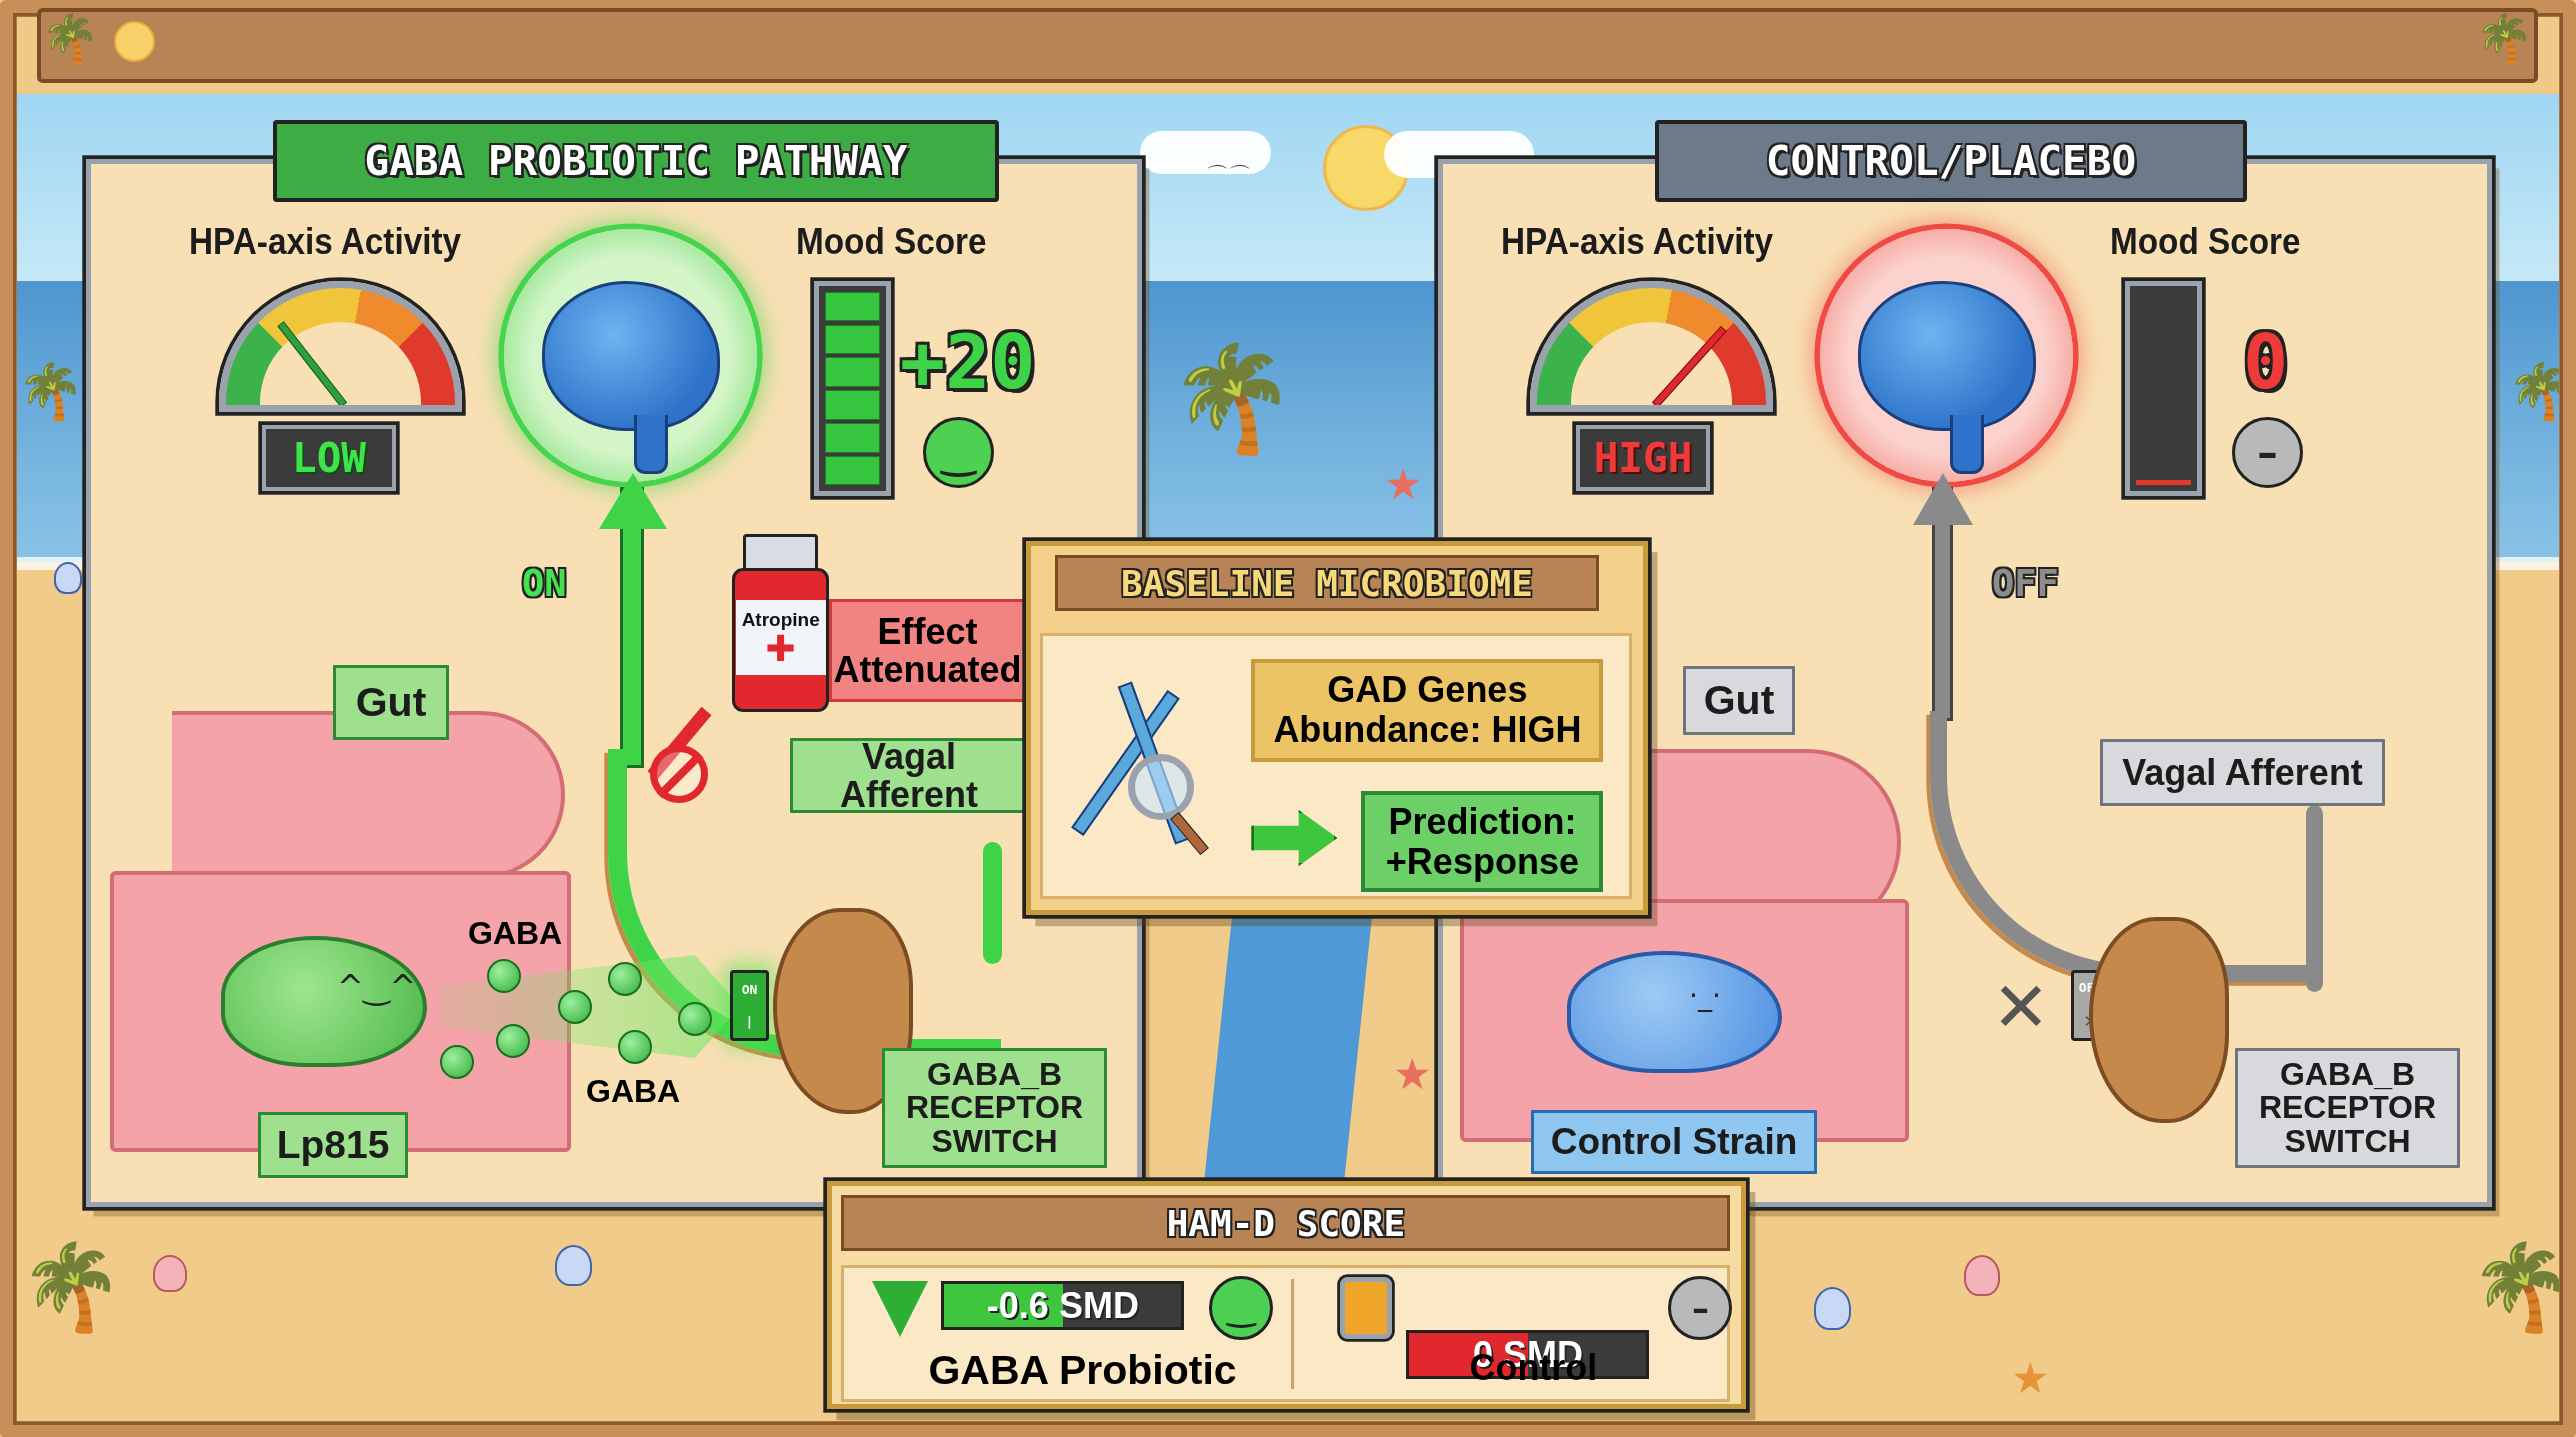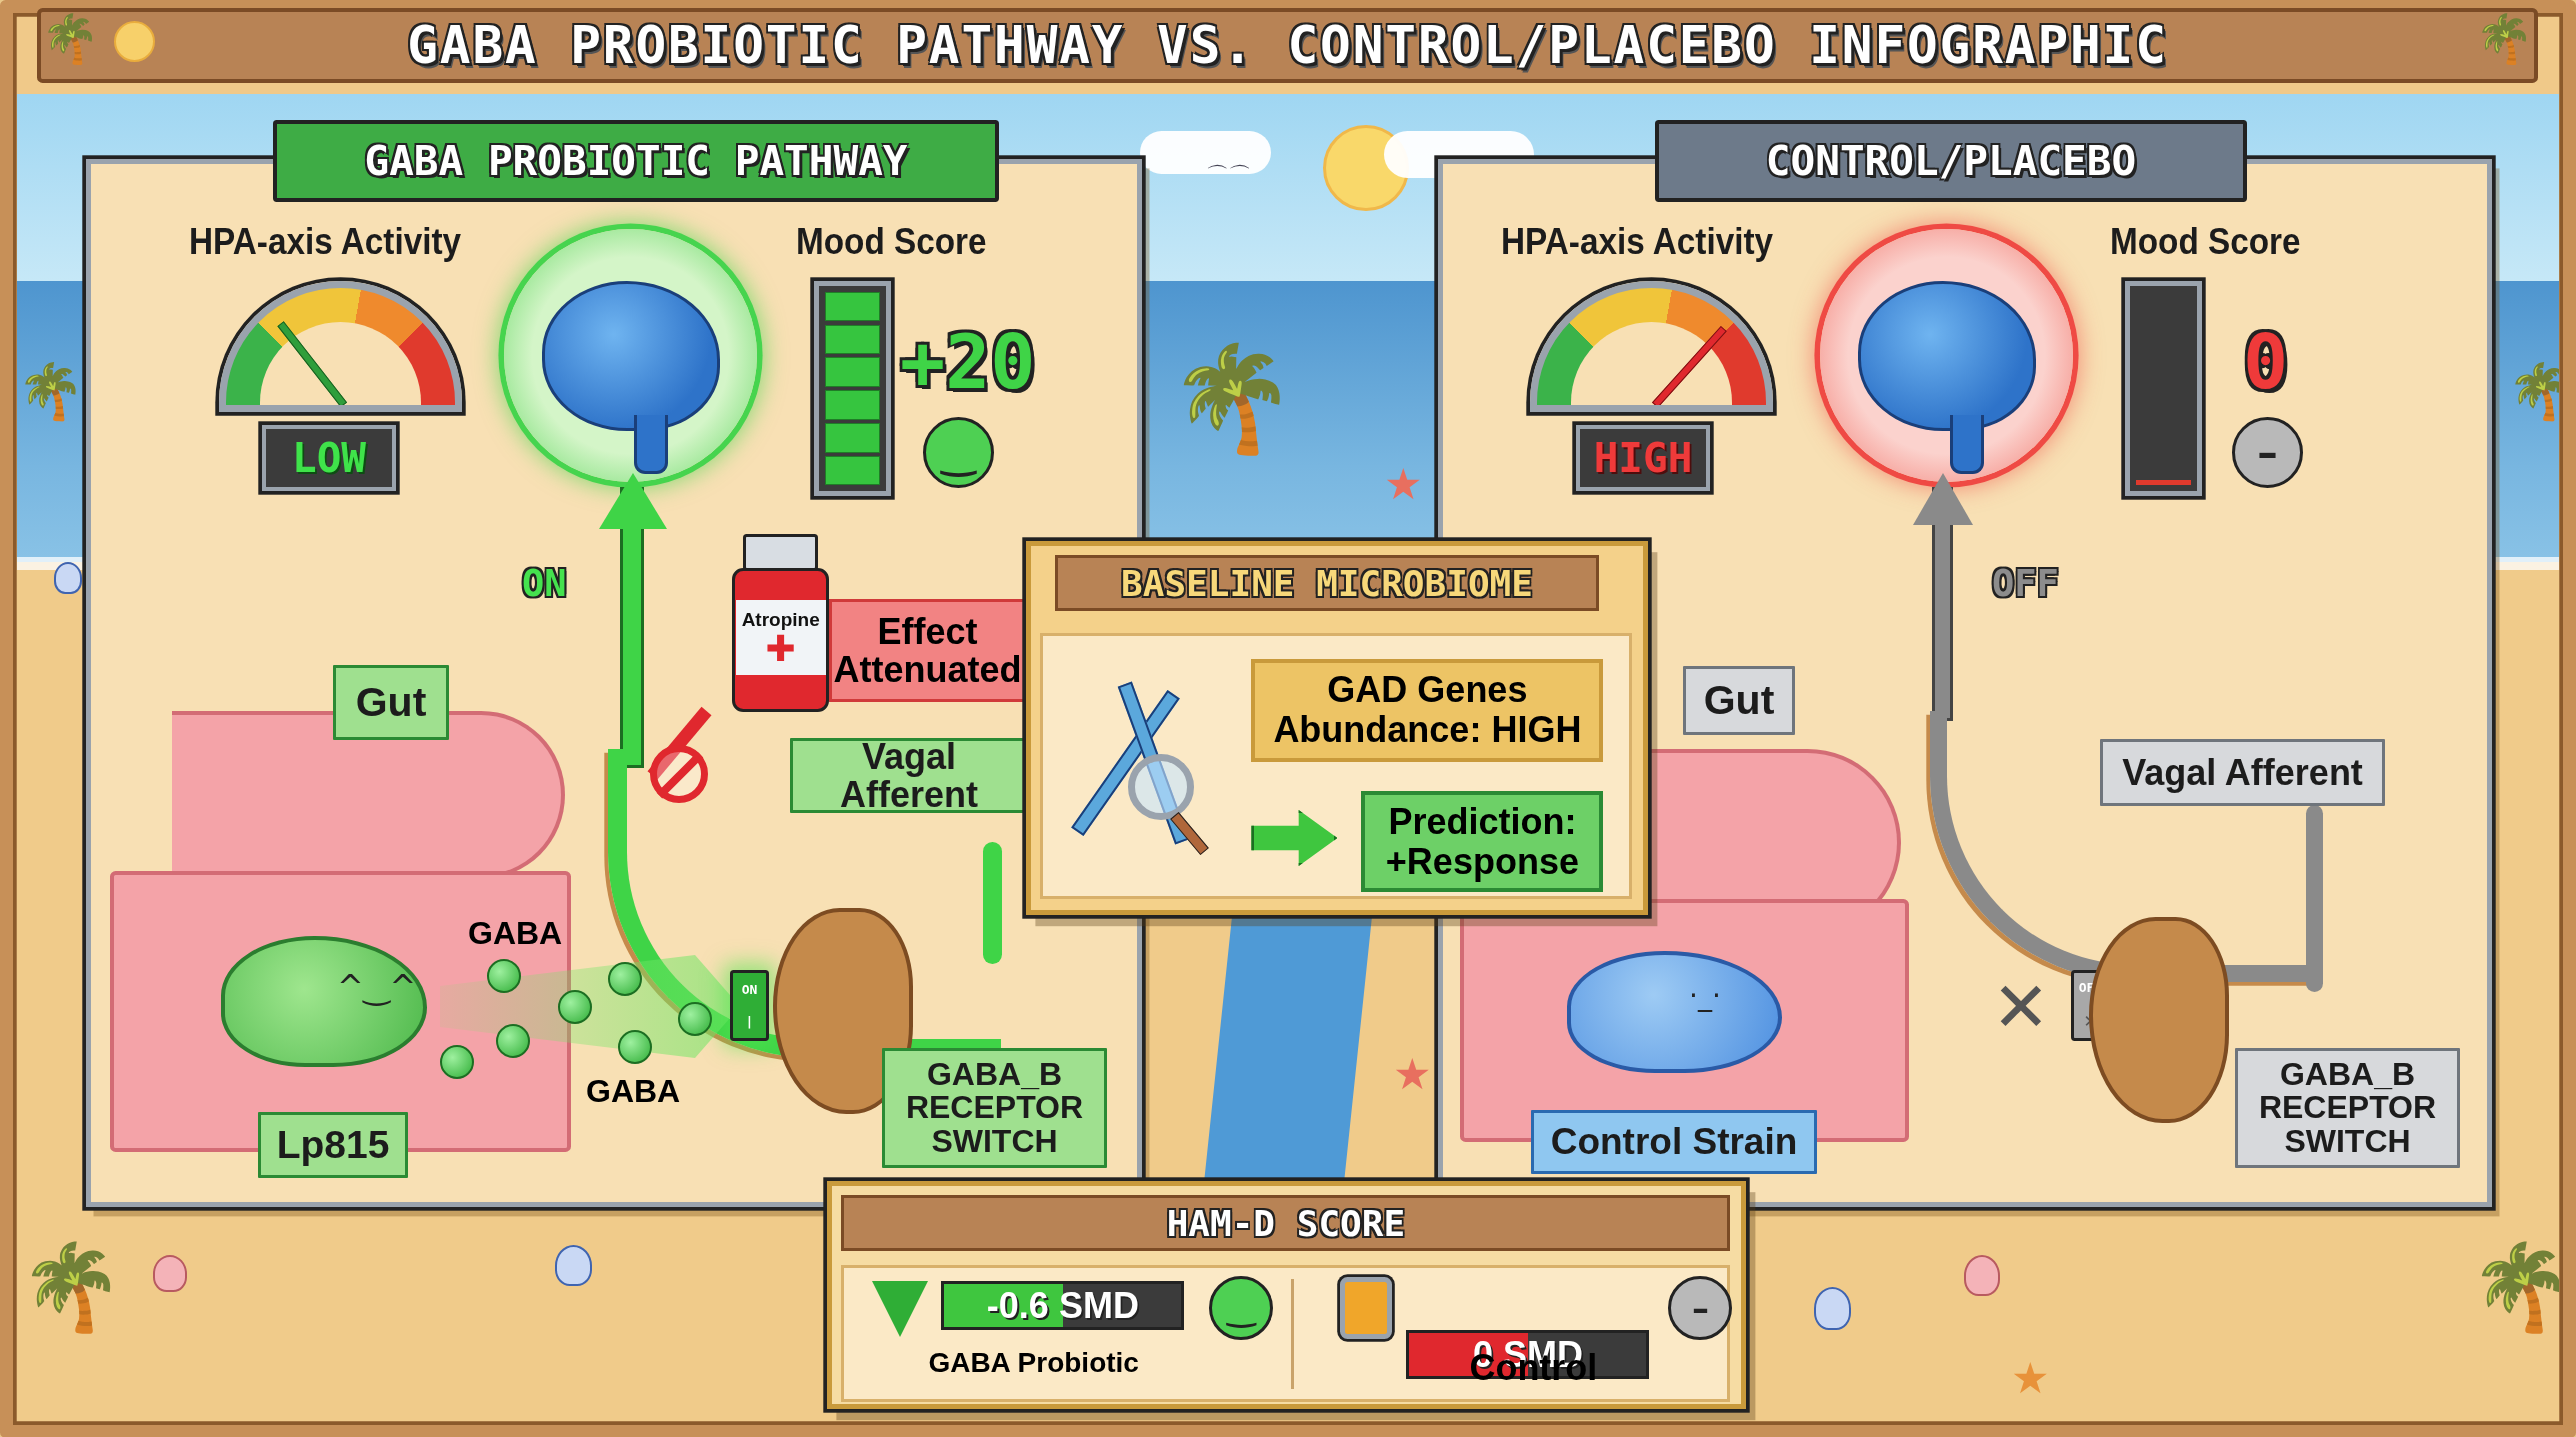--- a/index.html
+++ b/index.html
@@ -75,21 +75,20 @@
   <div class="abs shell" style="left:538px;top:1151px;width:37px;height:41px;background:#c9d8f4;border-color:#3f64b0"></div>
   <div class="abs shell" style="left:1797px;top:1193px;width:37px;height:43px;background:#c9d8f4;border-color:#3f64b0"></div>
   <div class="abs shell" style="left:1947px;top:1161px;width:36px;height:41px;background:#f4b3b8;border-color:#b85a60"></div>
   <div class="abs" style="left:1994px;top:1259px;font-size:43px;color:#e8923a">★</div>
   <div class="abs shell" style="left:37px;top:468px;width:28px;height:32px;background:#c9d8f4;border-color:#3f64b0"></div>
 </div>
 
 <div class="abs titlebar">
   <span class="palm abs" style="left:0;top:3.7px;font-size:47px">🌴</span>
   <span class="abs" style="left:73px;top:9.4px;width:41px;height:41px;background:#f7d06a;border:2.8px solid #e9ad3d;border-radius:50%"></span>
-  <span class="title">GABA PROBIOTIC PATHWAY VS. CONTROL/PLACEBO INFOGRAPHIC</span>
   <span class="palm abs" style="right:0;top:3.7px;font-size:47px">🌴</span>
 </div>
 
 <div class="abs panel" style="left:86px;top:159px;width:1056px;height:1048px"></div>
 <div class="abs ptab" style="left:273px;top:120px;width:726px;height:82px;background:#3eac45">
   <span>GABA PROBIOTIC PATHWAY</span>
 </div>
 
 <div class="abs lbl" style="left:189px;top:221px">HPA-axis Activity</div>
 <div class="abs gauge" style="left:219px;top:281px">
@@ -250,21 +249,21 @@
   <div class="abs bhead" style="left:9.4px;top:9.4px;width:889px;height:56px">
     <span style="color:#fff">HAM-D SCORE</span>
   </div>
   <div class="abs bbody" style="left:9.4px;top:79px;width:889px;height:137px">
     <div class="abs" style="left:28px;top:13px;width:0;height:0;border-left:28px solid transparent;border-right:28px solid transparent;border-top:56px solid #2fae36"></div>
     <div class="abs smdbar" style="left:97px;top:13px">
       <div class="smdfill" style="width:50%;background:#3fc63f"></div>
       <span style="position:relative">-0.6 SMD</span>
     </div>
     <div class="abs face" style="left:365px;top:7.5px;width:64px;height:64px;background:#4ed053;font-size:34px">‿</div>
-    <div class="abs" style="left:84px;top:79px;font-family:'Liberation Sans',sans-serif;font-weight:bold;font-size:28px">GABA Probiotic</div>
+    <div class="abs" style="left:84px;top:79px;font-family:'Liberation Sans',sans-serif;font-weight:bold;font-size:41px">GABA Probiotic</div>
     <div class="abs" style="left:447px;top:11.2px;width:2.8px;height:110px;background:#c9a36a"></div>
     <div class="abs" style="left:496px;top:9.4px;width:52px;height:62px;background:#f0a62a;border:5.6px solid #9aa3ad;box-shadow:0 0 0 2.8px #222;border-radius:7.5px"></div>
     <div class="abs smdbar" style="left:562px;top:13px">
       <div class="smdfill" style="width:50%;background:#e0282e"></div>
       <span style="position:relative">0 SMD</span>
     </div>
     <div class="abs face" style="left:824px;top:7.5px;width:64px;height:64px;background:#b9b9b9;font-size:34px">–</div>
     <div class="abs" style="left:625px;top:79px;font-family:'Liberation Sans',sans-serif;font-weight:bold;font-size:36px">Control</div>
   </div>
 </div>

